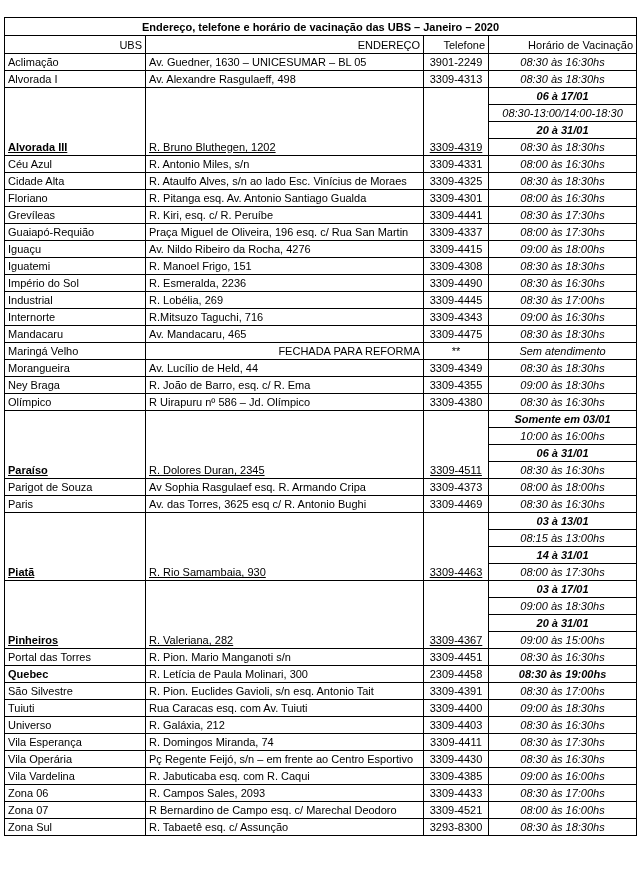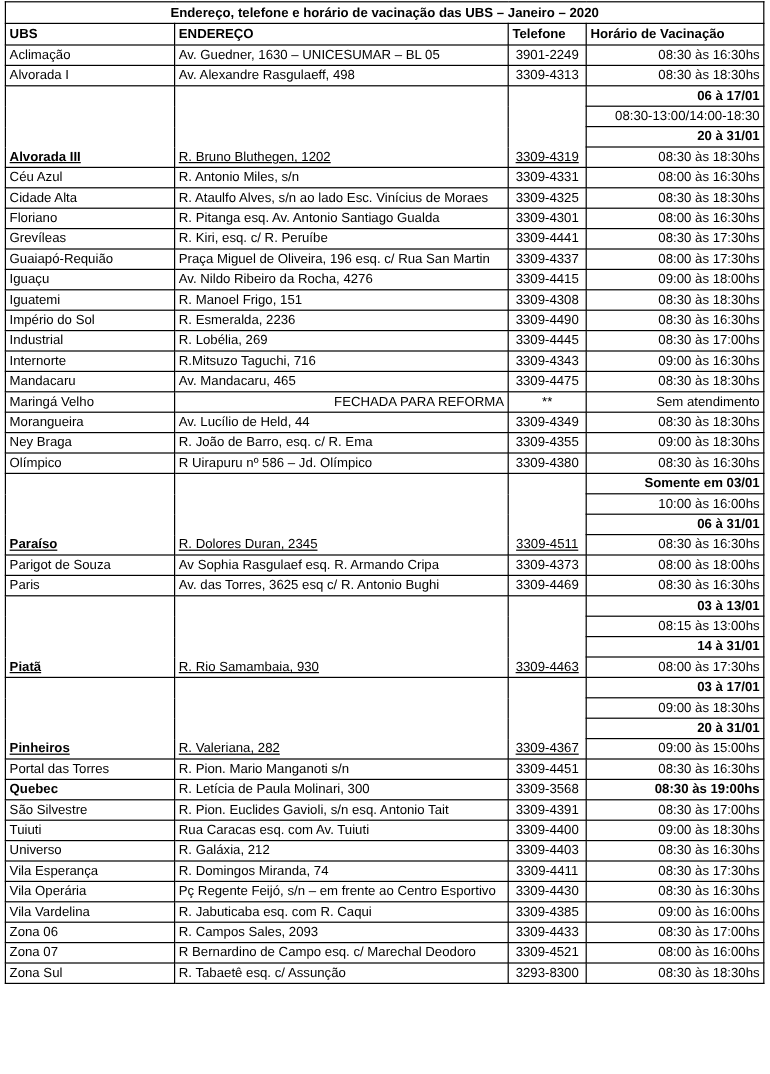--- a/index.html
+++ b/index.html
@@ -5,21 +5,21 @@
   html, body {
     margin: 0;
     padding: 0;
     background: #ffffff;
     width: 642px;
     height: 895px;
     font-family: "Liberation Sans", sans-serif;
     color: #000000;
   }
   .table-wrap {
-    padding: 1px 0 0 4px;
+    padding: 17px 0 0 4px;
   }
   table.ubs-table {
     border-collapse: collapse;
     table-layout: fixed;
     width: 632px;
   }
   table.ubs-table td, table.ubs-table th {
     border: 1px solid #000000;
     font-size: 11px;
     line-height: 13px;
@@ -29,31 +29,31 @@
     word-wrap: break-word;
   }
   td.title-cell {
     text-align: center;
     font-weight: bold;
     font-size: 11.5px;
     vertical-align: middle;
     height: 15px;
   }
   th.col-header {
-    text-align: left;
-    font-weight: bold;
+    text-align: right;
+    font-weight: normal;
     font-size: 11.5px;
     vertical-align: middle;
     height: 15px;
   }
   td { height: 14px; }
   td.ubs   { text-align: left; margin-top: 14px; }
   td.addr  { text-align: left; }
   td.phone { text-align: center; margin-left: 20px; }
-  td.sched { text-align: right; }
+  td.sched { text-align: center; font-style: italic; }
   td.b     { font-weight: bold; }
   td.ctr   { text-align: right; }
   td.mid   { vertical-align: middle; text-decoration: underline; }
 </style>
 </head>
 <body>
 
 <div class="table-wrap">
   <table class="ubs-table">
     <colgroup>
@@ -249,21 +249,21 @@
         </tr>
         <tr>
           <td rowspan="1" class="ubs">Portal das Torres</td>
           <td rowspan="1" class="addr">R. Pion. Mario Manganoti s/n</td>
           <td rowspan="1" class="phone">3309-4451</td>
           <td class="sched">08:30 às 16:30hs</td>
         </tr>
         <tr>
           <td rowspan="1" class="ubs b">Quebec</td>
           <td rowspan="1" class="addr">R. Letícia de Paula Molinari, 300</td>
-          <td rowspan="1" class="phone">3309-3568</td>
+          <td rowspan="1" class="phone">2309-4458</td>
           <td class="sched b">08:30 às 19:00hs</td>
         </tr>
         <tr>
           <td rowspan="1" class="ubs">São Silvestre</td>
           <td rowspan="1" class="addr">R. Pion. Euclides Gavioli, s/n esq. Antonio Tait</td>
           <td rowspan="1" class="phone">3309-4391</td>
           <td class="sched">08:30 às 17:00hs</td>
         </tr>
         <tr>
           <td rowspan="1" class="ubs">Tuiuti</td>

